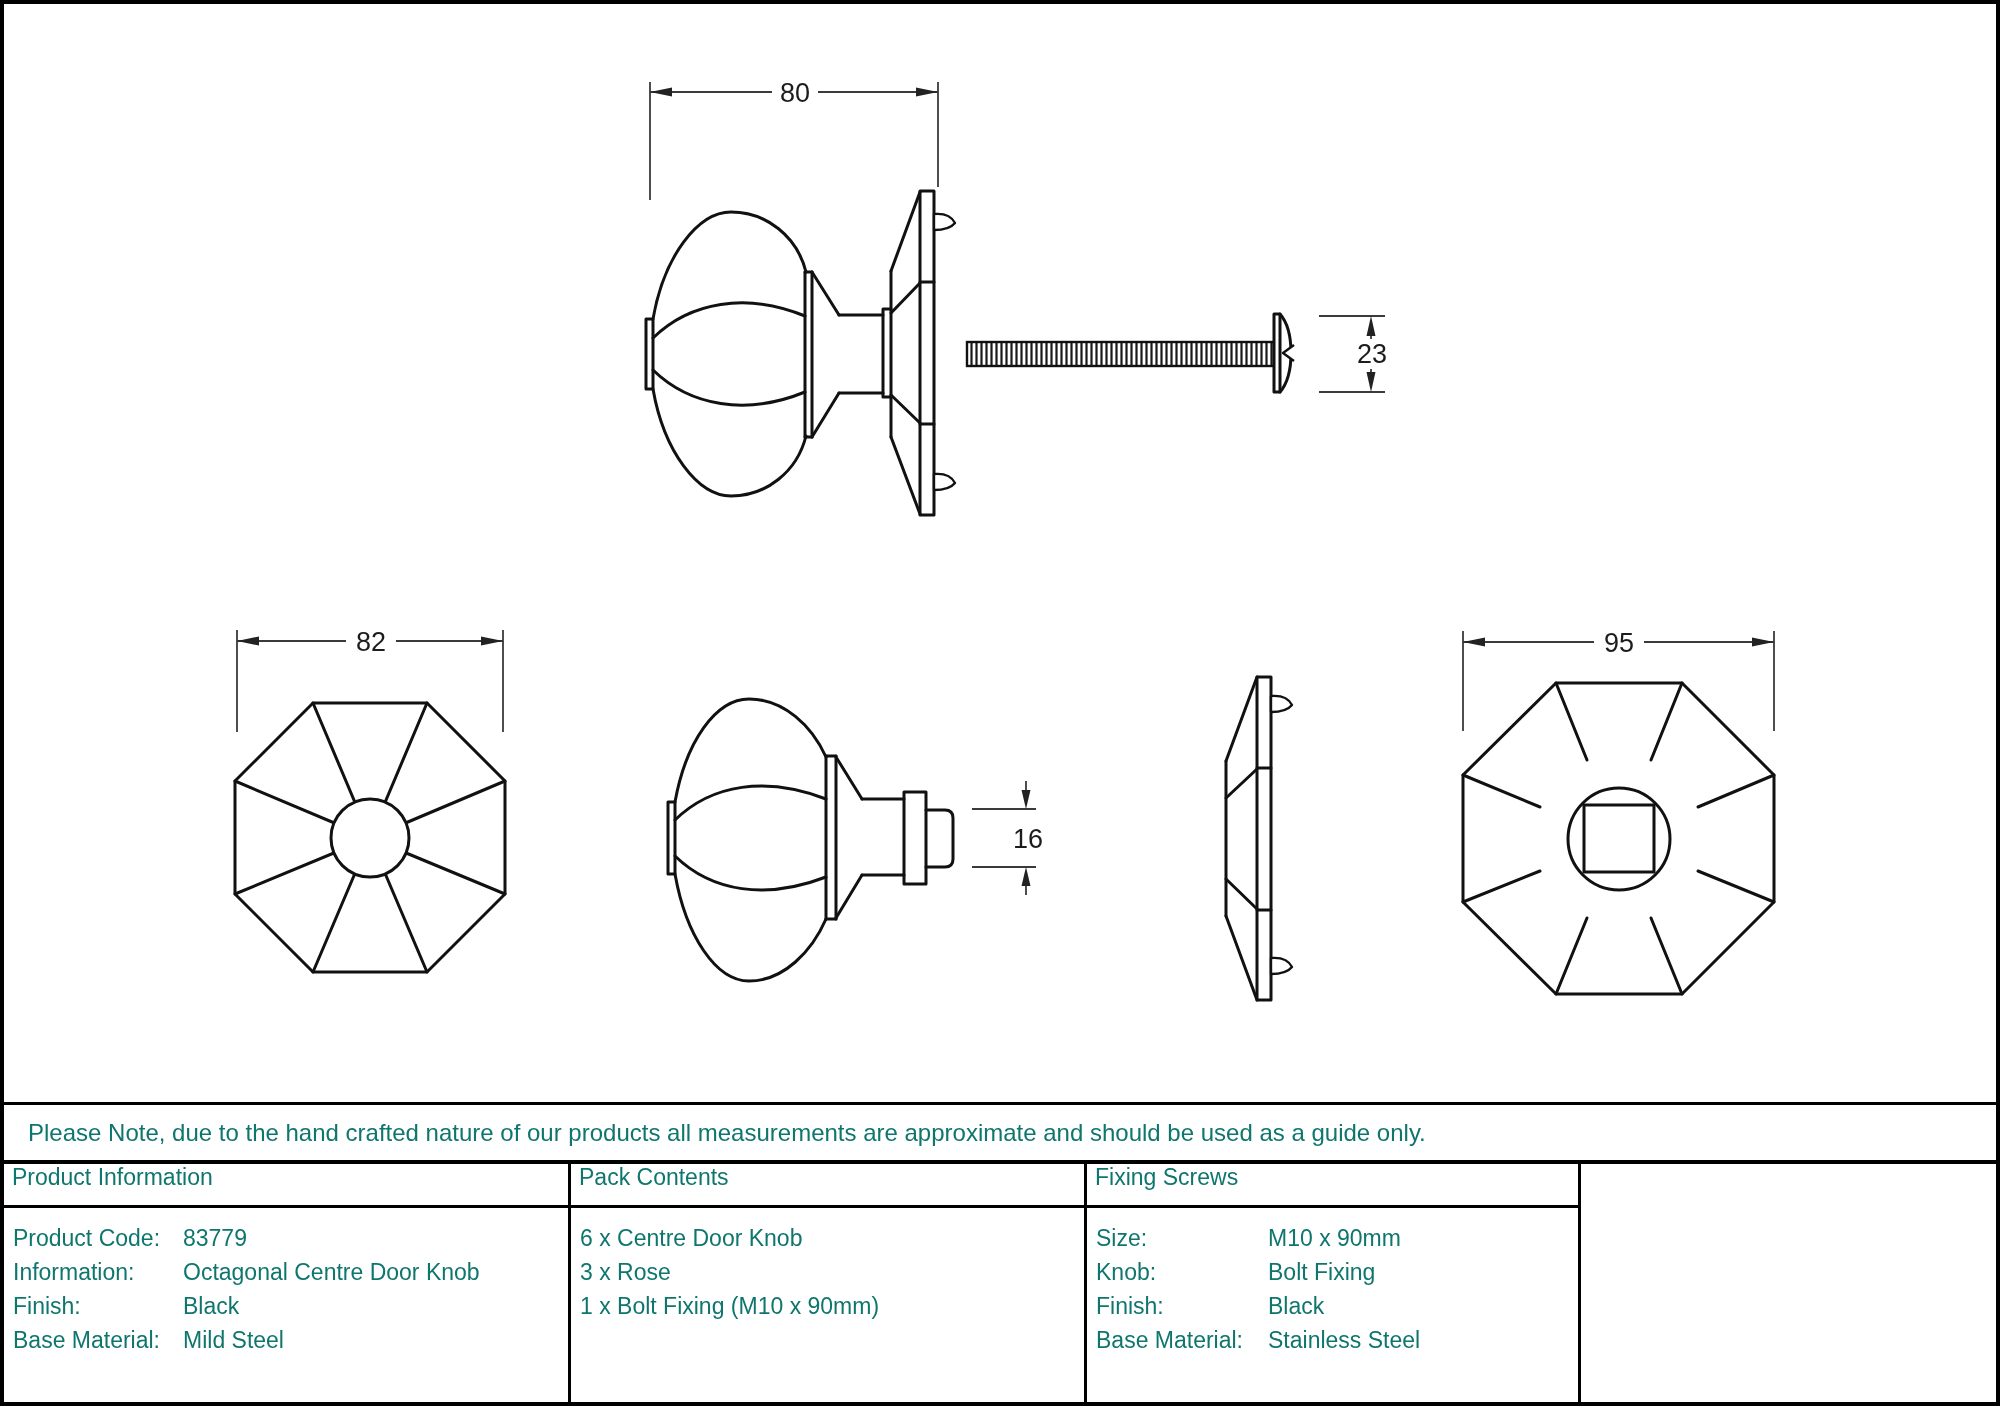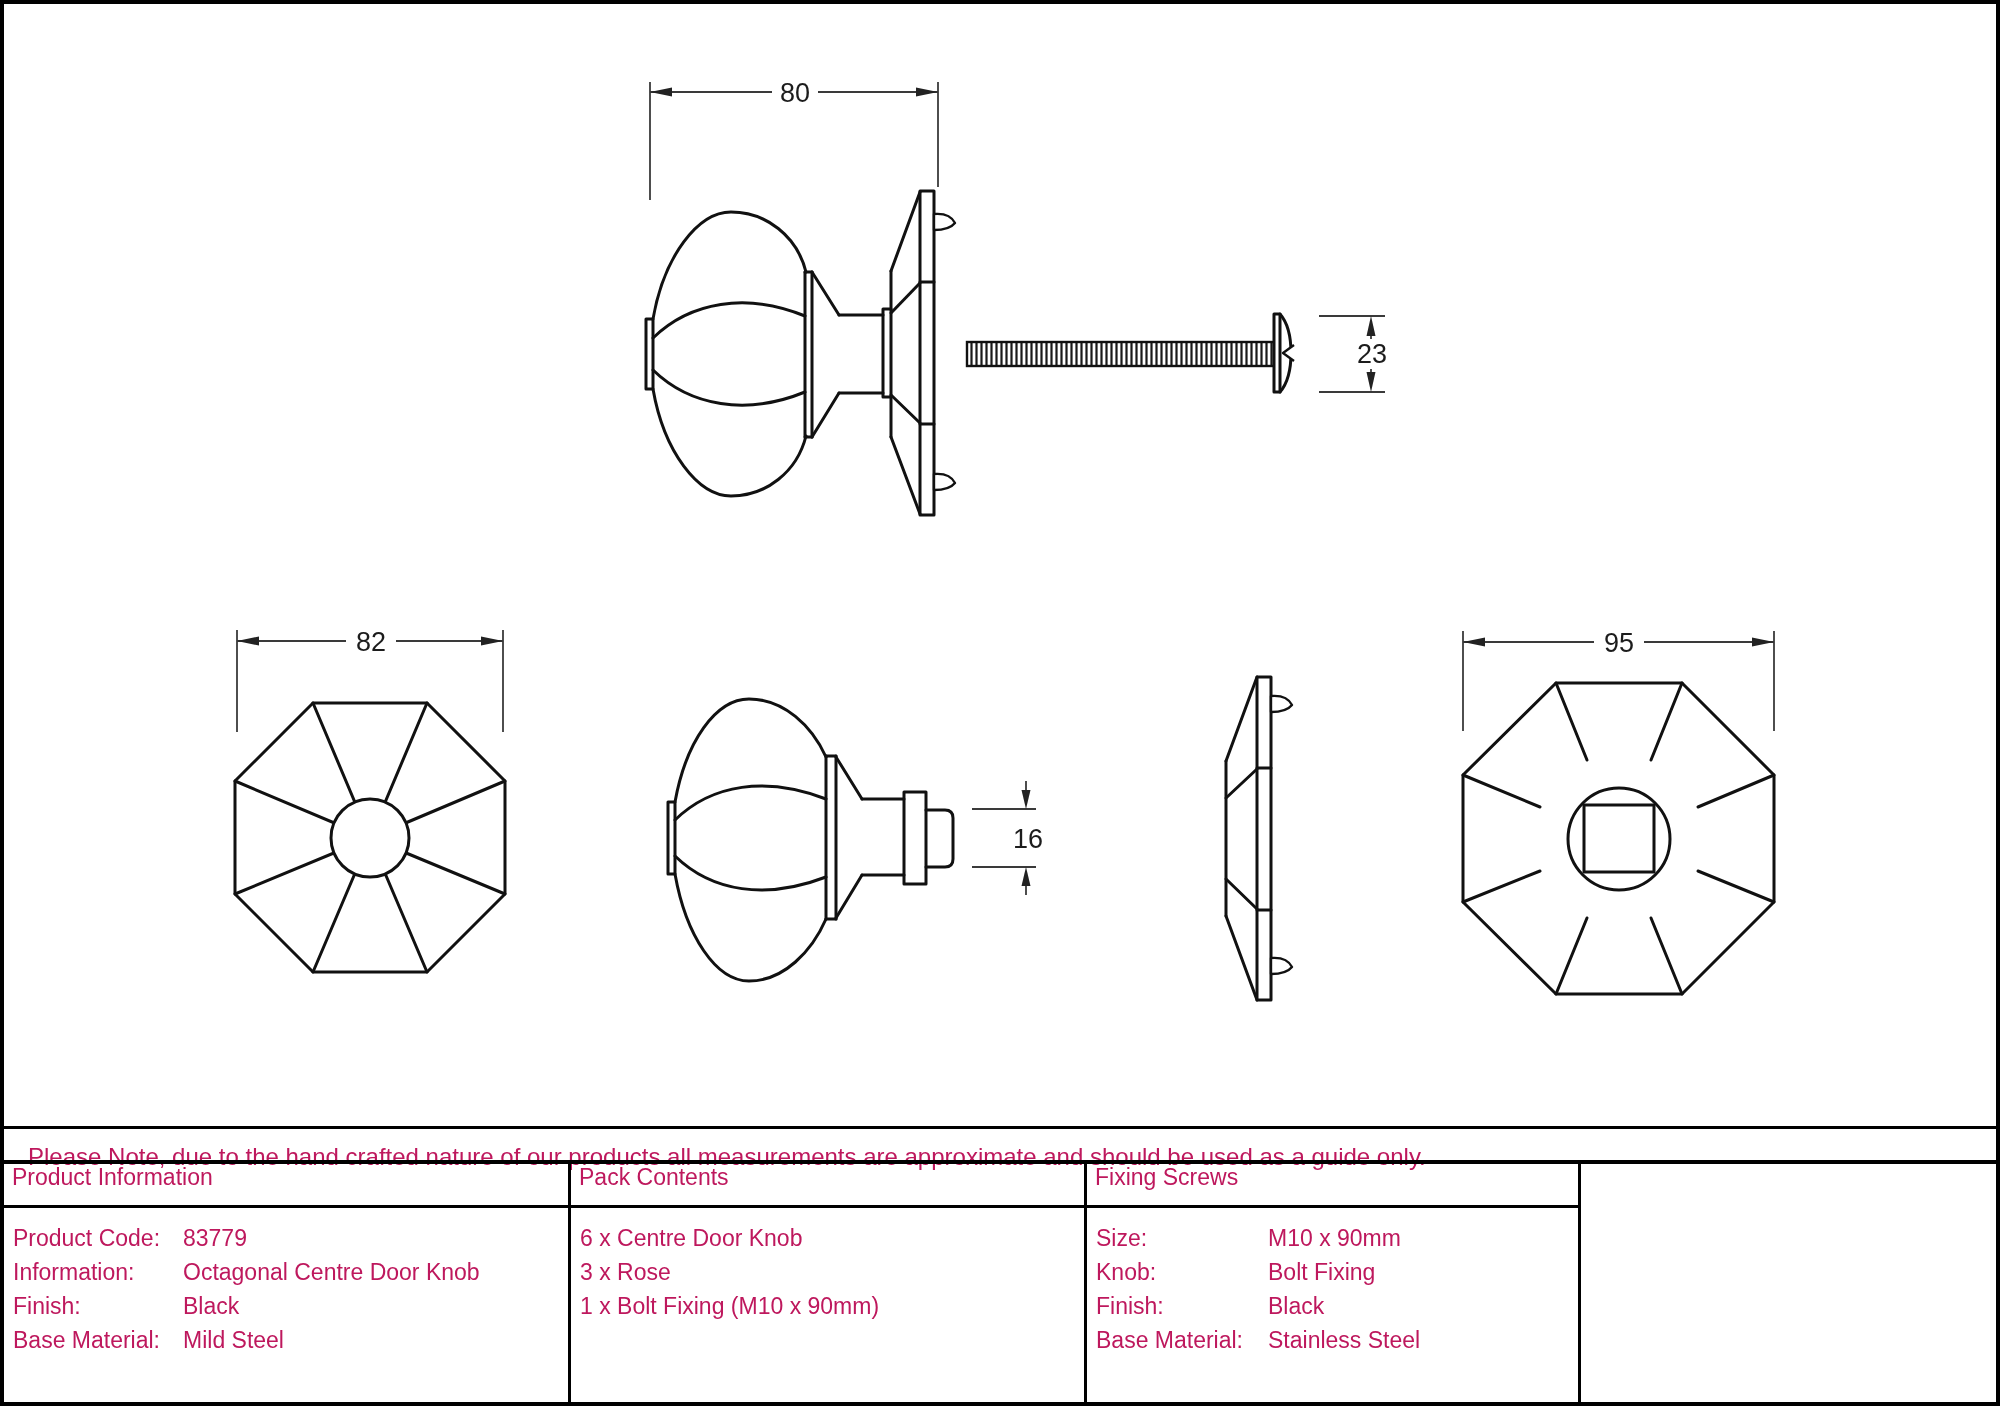--- a/index.html
+++ b/index.html
@@ -3,42 +3,41 @@
 <meta charset="utf-8">
 <style>
   html,body{margin:0;padding:0;background:#ffffff;}
   .page{
     position:relative;
     width:2000px;height:1406px;
     box-sizing:border-box;
     border:4px solid #000;
     background:#fff;
     font-family:"Liberation Sans", sans-serif;
-    color:#be185d;
+    color:#0f766e;
     overflow:hidden;
   }
   .drawing{position:absolute;left:0;top:0;}
   .drawing line, .drawing path, .drawing rect, .drawing polygon, .drawing circle, .drawing polyline{
     vector-effect:none;
   }
   .part{stroke:#111;stroke-width:3;fill:none;stroke-linejoin:round;stroke-linecap:round;}
   .part-filled{stroke:#111;stroke-width:3;fill:#fff;stroke-linejoin:round;}
   .prong{stroke:#111;stroke-width:2.4;fill:#fff;stroke-linejoin:round;}
   .dim{stroke:#3a3a3a;stroke-width:1.8;fill:none;}
   .dim-arrow{fill:#222;stroke:none;}
   .dim-text{font-family:"Liberation Sans",sans-serif;font-size:27px;fill:#1c1c1c;text-anchor:middle;}
   .hatch-rect{stroke:#111;stroke-width:2.4;fill:url(#threadHatch);}
 
   .note-row{
     position:absolute;left:0;right:0;top:1098px;height:58px;
     border-top:3px solid #000;
     display:flex;align-items:center;
     padding-left:24px;box-sizing:border-box;
     font-size:24px;
-    margin-top:24px;
   }
   .info-table{
     position:absolute;left:0;right:0;top:1156px;bottom:0;
     border-top:4px solid #000;
     display:flex;
   }
   .col{box-sizing:border-box;}
   .col-product{width:567px;border-right:3px solid #000;}
   .col-pack{width:516px;border-right:3px solid #000;}
   .col-fixing{width:494px;border-right:3px solid #000;}

